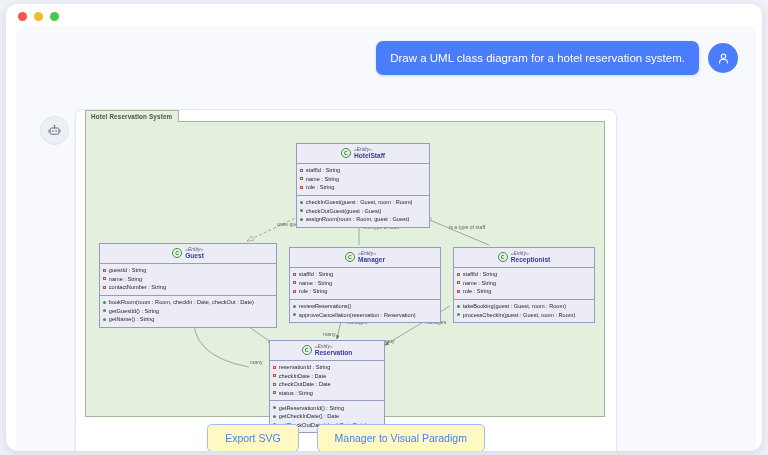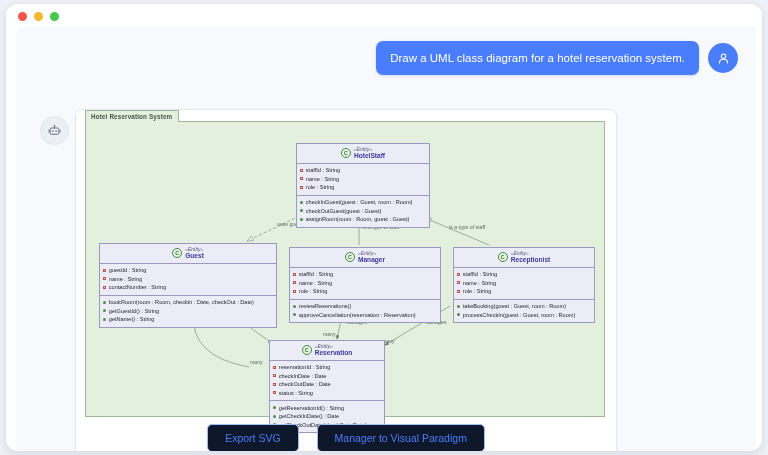--- a/index.html
+++ b/index.html
@@ -116,21 +116,21 @@
   .mk-op{border-radius:50%;background:#4a8f4a;}
 
   
   .actions{
     position:absolute;left:0;right:0;bottom:14px;
     display:flex;justify-content:center;gap:18px;
   }
   .btn{
     font-family:"Liberation Sans",sans-serif;
     font-size:10.5px;color:#4a7dfc;
-    background:#0f172a;border:1px solid #9fbcfb;border-radius:5px;
+    background:#fef9c3;border:1px solid #9fbcfb;border-radius:5px;
     padding:7px 17px;cursor:pointer;white-space:nowrap;
   }
 </style>
 </head>
 <body>
 
 <div id="app">
 
   <div class="titlebar">
     <div class="lights">

